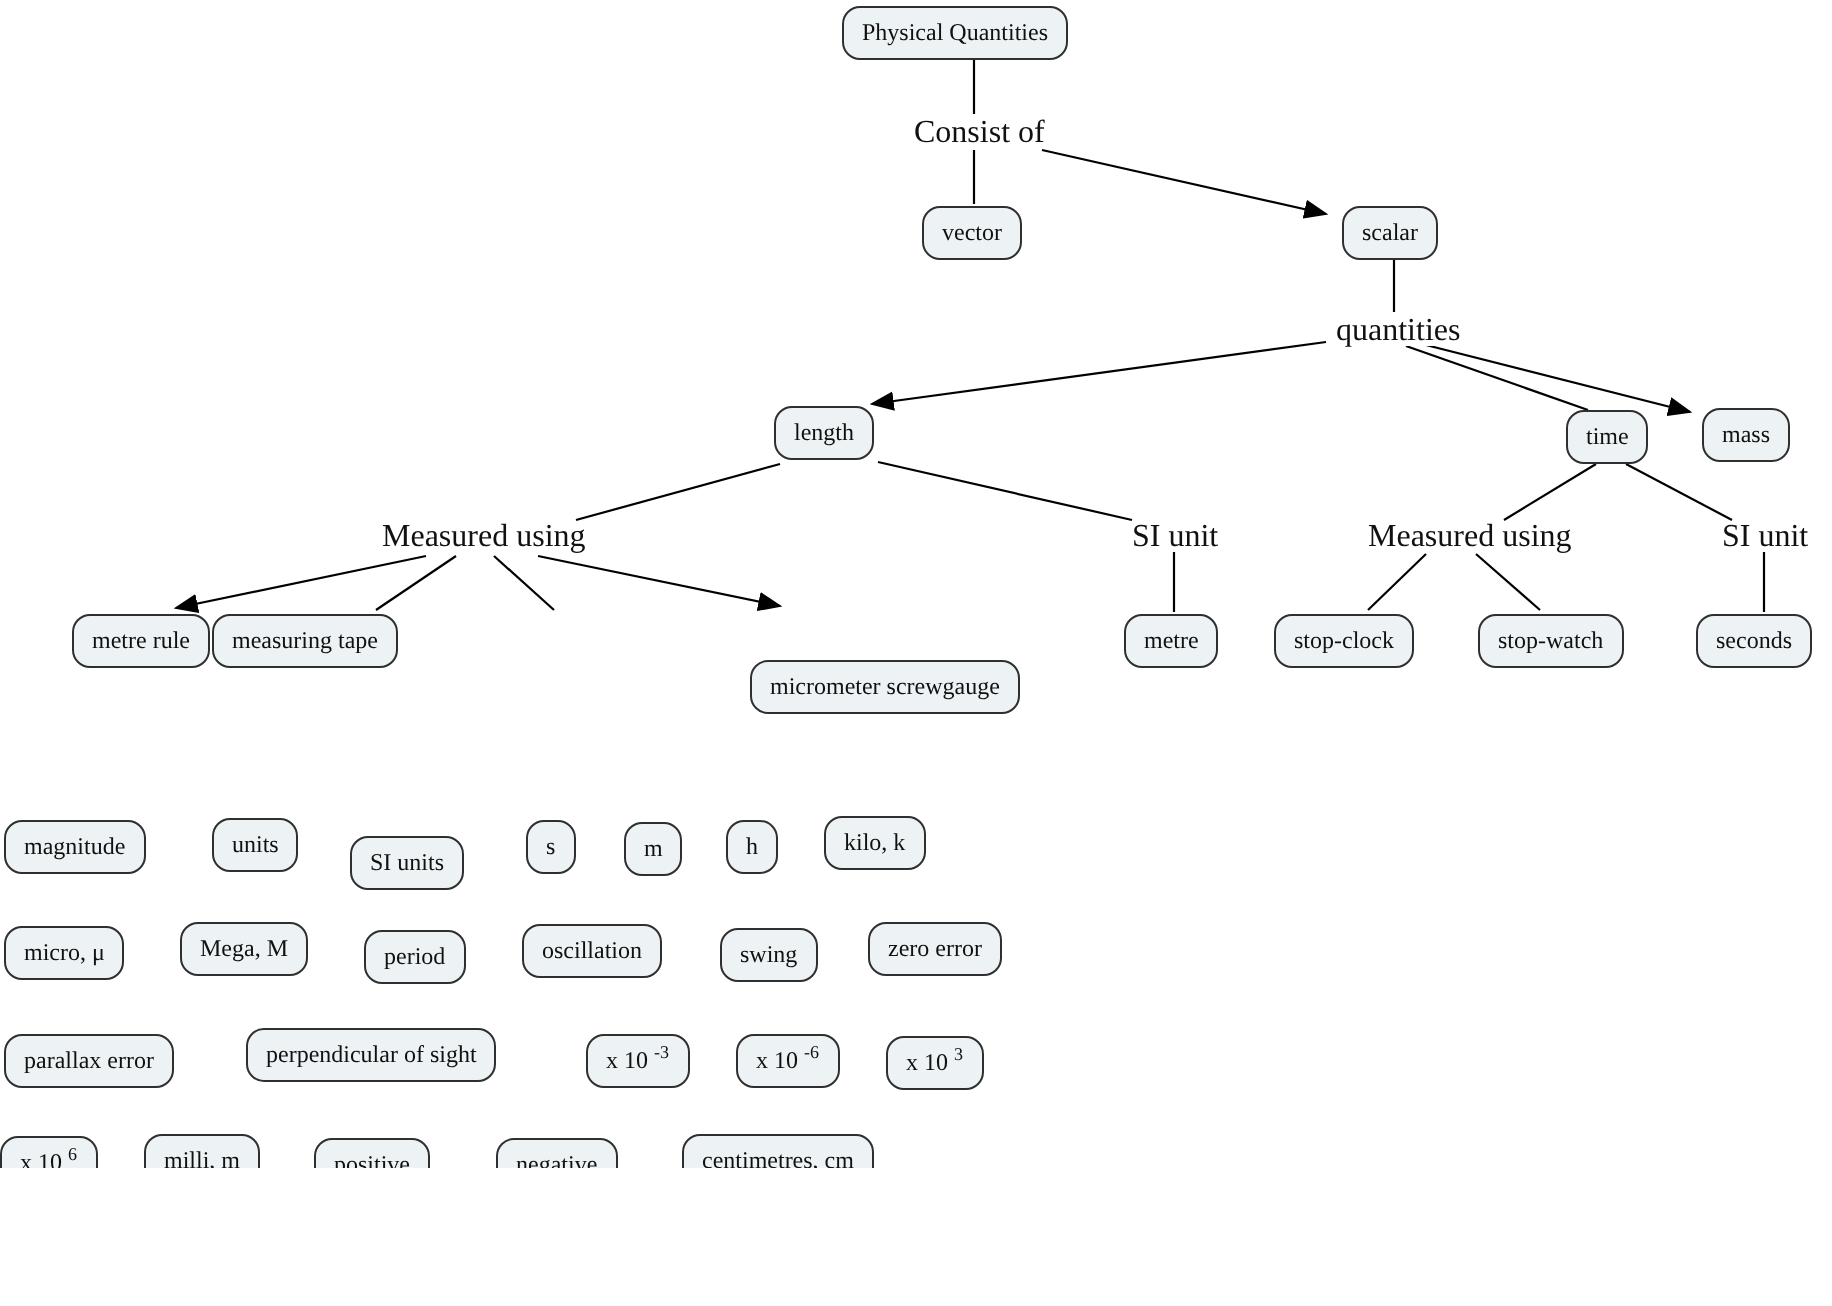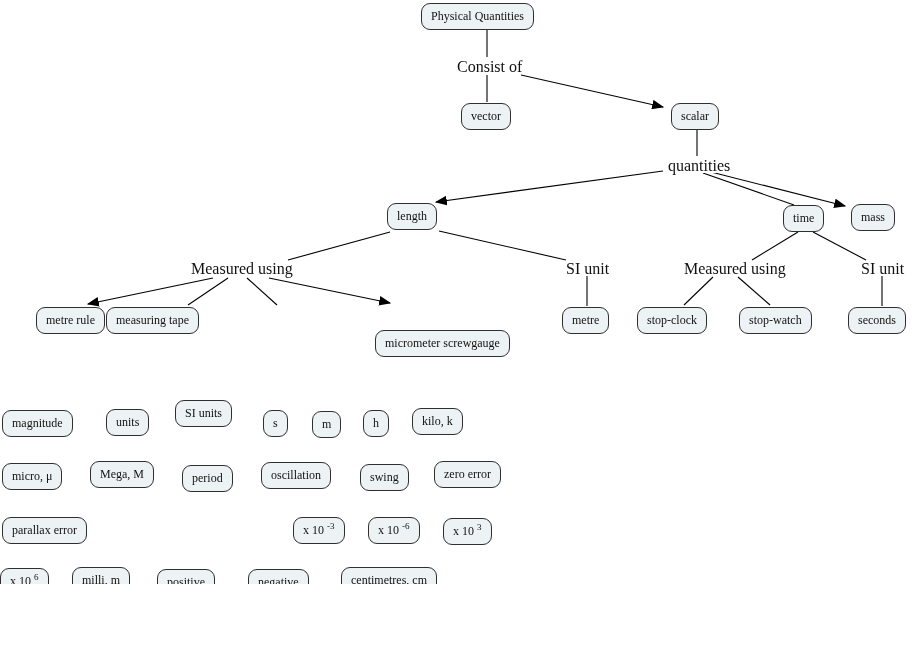--- a/index.html
+++ b/index.html
@@ -100,34 +100,35 @@
 
   <div class="link-label" style="left:454px; top:59px;">Consist of</div>
   <div class="link-label" style="left:665px; top:158px;">quantities</div>
   <div class="link-label" style="left:188px; top:261px;">Measured using</div>
   <div class="link-label" style="left:563px; top:261px;">SI unit</div>
   <div class="link-label" style="left:681px; top:261px;">Measured using</div>
   <div class="link-label" style="left:858px; top:261px;">SI unit</div>
 
   <div class="node" style="left:2px;   top:410px;">magnitude</div>
   <div class="node" style="left:106px; top:409px;">units</div>
-  <div class="node" style="left:175px; top:400px;">SI units</div>
+  <div class="node" style="left:175px; top:418px;">SI units</div>
   <div class="node" style="left:263px; top:410px;">s</div>
   <div class="node" style="left:312px; top:411px;">m</div>
   <div class="node" style="left:363px; top:410px;">h</div>
   <div class="node" style="left:412px; top:408px;">kilo, k</div>
 
   <div class="node" style="left:2px;   top:463px;">micro, μ</div>
   <div class="node" style="left:90px;  top:461px;text-align:right;">Mega, M</div>
   <div class="node" style="left:182px; top:465px;">period</div>
   <div class="node" style="left:261px; top:462px;">oscillation</div>
   <div class="node" style="left:360px; top:464px;">swing</div>
   <div class="node" style="left:434px; top:461px;">zero error</div>
 
   <div class="node" style="left:2px;   top:517px;">parallax error</div>
+  <div class="node" style="left:123px; top:514px;">perpendicular of sight</div>
   <div class="node" style="left:293px; top:517px;">
     <span>x 10</span><sup>-3</sup>
   </div>
   <div class="node" style="left:368px; top:517px;">
     <span>x 10</span><sup>-6</sup>
   </div>
   <div class="node" style="left:443px; top:518px;">
     <span>x 10</span><sup>3</sup>
   </div>
 

